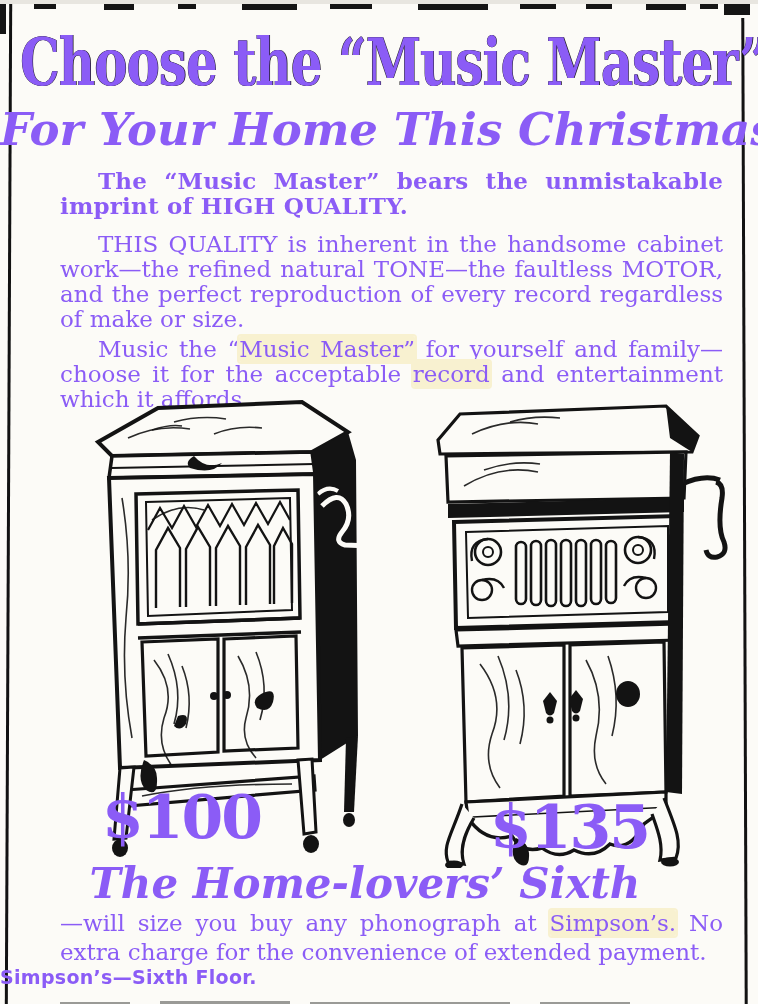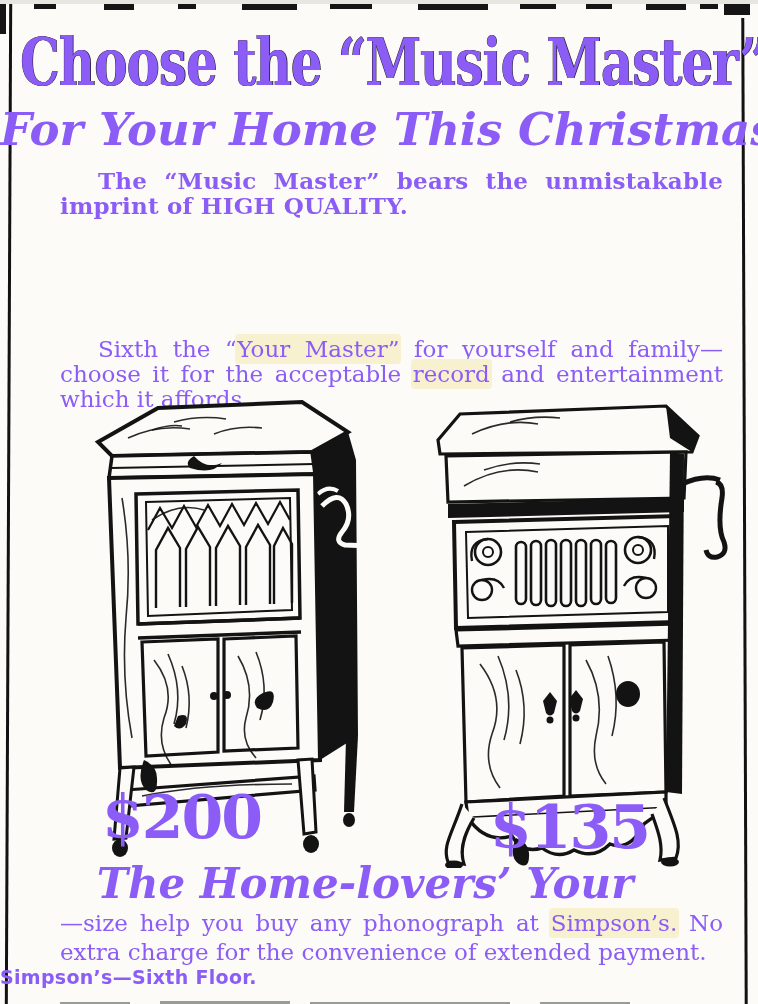--- a/index.html
+++ b/index.html
@@ -107,21 +107,22 @@
     <div class="artifact gray" style="left:60px;top:998px;width:70px;height:4px"></div>
     <div class="artifact gray" style="left:160px;top:997px;width:130px;height:5px"></div>
     <div class="artifact gray" style="left:310px;top:998px;width:200px;height:5px"></div>
     <div class="artifact gray" style="left:540px;top:998px;width:90px;height:4px"></div>
   </div>
 
   <div class="headline">Choose the “Music Master”</div>
   <div class="subheadline">For Your Home This Christmas</div>
 
   <p class="bodycopy p1">The “Music Master” bears the unmistakable imprint of HIGH QUALITY.</p>
-  <p class="bodycopy p3"><span>Sixth the “</span><span class="hl">Your Master”</span><span> for yourself and family—choose it for the acceptable </span><span class="hl">record</span><span> and entertainment which it affords.</span></p>
+  <p class="bodycopy p2">THIS QUALITY is inherent in the handsome cabinet work—the refined natural TONE—the faultless MOTOR, and the perfect reproduction of every record regardless of make or size.</p>
+  <p class="bodycopy p3"><span>Music the “</span><span class="hl">Music Master”</span><span> for yourself and family—choose it for the acceptable </span><span class="hl">record</span><span> and entertainment which it affords.</span></p>
 
   <svg class="illo illo-left" width="340" height="462" viewBox="0 0 340 462">
 
     <polygon class="paperfill" stroke-width="4" points="42,44 102,10 246,4 292,34 256,54 56,58"></polygon>
     <path class="grain" d="M72,40 q30,-14 62,-9"></path>
     <path class="grain" d="M118,24 q26,-7 52,-3"></path>
     <path class="grain" d="M158,36 q22,-9 48,-6"></path>
     <path class="grain" d="M96,32 q18,-6 30,-4"></path>
 
     <polygon class="paperfill" stroke-width="3.5" points="56,58 256,54 259,76 53,80"></polygon>
@@ -240,20 +241,20 @@
     <path class="fillk" d="M92,444 q-8,18 3,26 q11,6 10,-11 q0,-10 -13,-15 z"></path>
 
     <path class="paperfill" stroke-width="3.2" d="M38,410 C28,440 18,452 24,468 l16,2 C34,452 44,434 50,424"></path>
     <path class="paperfill" stroke-width="3.2" d="M240,404 C252,434 258,448 252,464 l-16,2 C240,450 232,432 228,420"></path>
     <ellipse class="fillk" cx="30" cy="471" rx="9" ry="4.5"></ellipse>
     <ellipse class="fillk" cx="246" cy="468" rx="9" ry="4.5"></ellipse>
 
     <polygon class="fillk" points="246,58 260,60 258,400 242,398"></polygon>
   </svg>
 
-  <div class="price price-left">$200</div>
+  <div class="price price-left">$100</div>
   <div class="price price-right">$135</div>
 
-  <div class="club-heading">The Home-lovers’ Your</div>
-  <p class="club-para"><span>—size help you buy any phonograph at </span><span class="hl">Simpson’s.</span><span>  No extra charge for the convenience of extended payment.</span></p>
+  <div class="club-heading">The Home-lovers’ Sixth</div>
+  <p class="club-para"><span>—will size you buy any phonograph at </span><span class="hl">Simpson’s.</span><span>  No extra charge for the convenience of extended payment.</span></p>
   <div class="floor-line">Simpson’s—Sixth Floor.</div>
 
 </div>
 
 </body></html>

